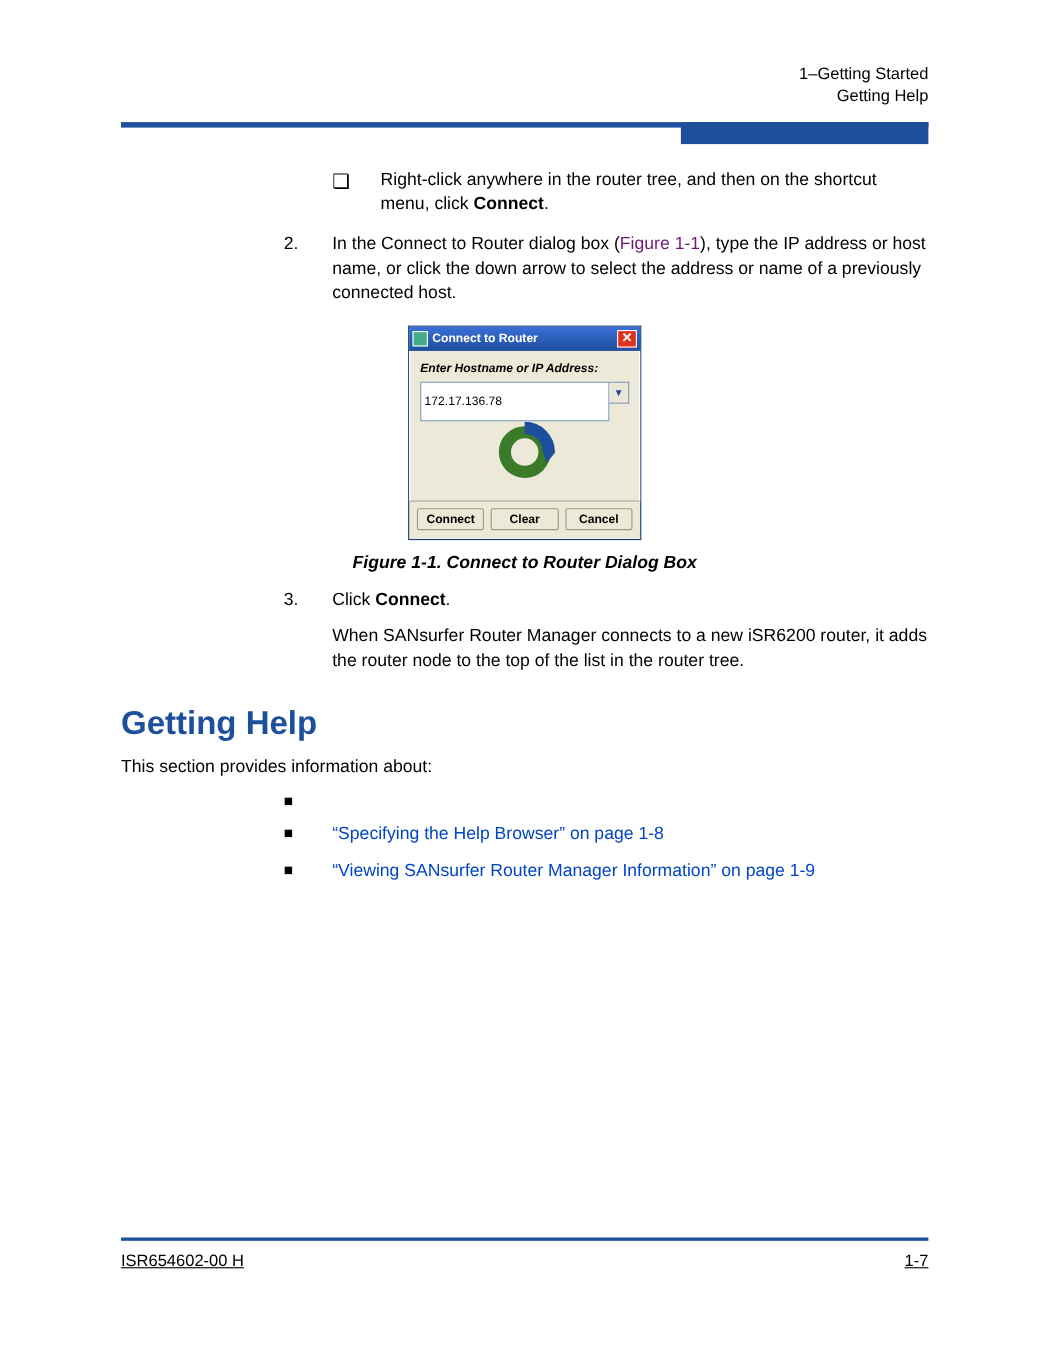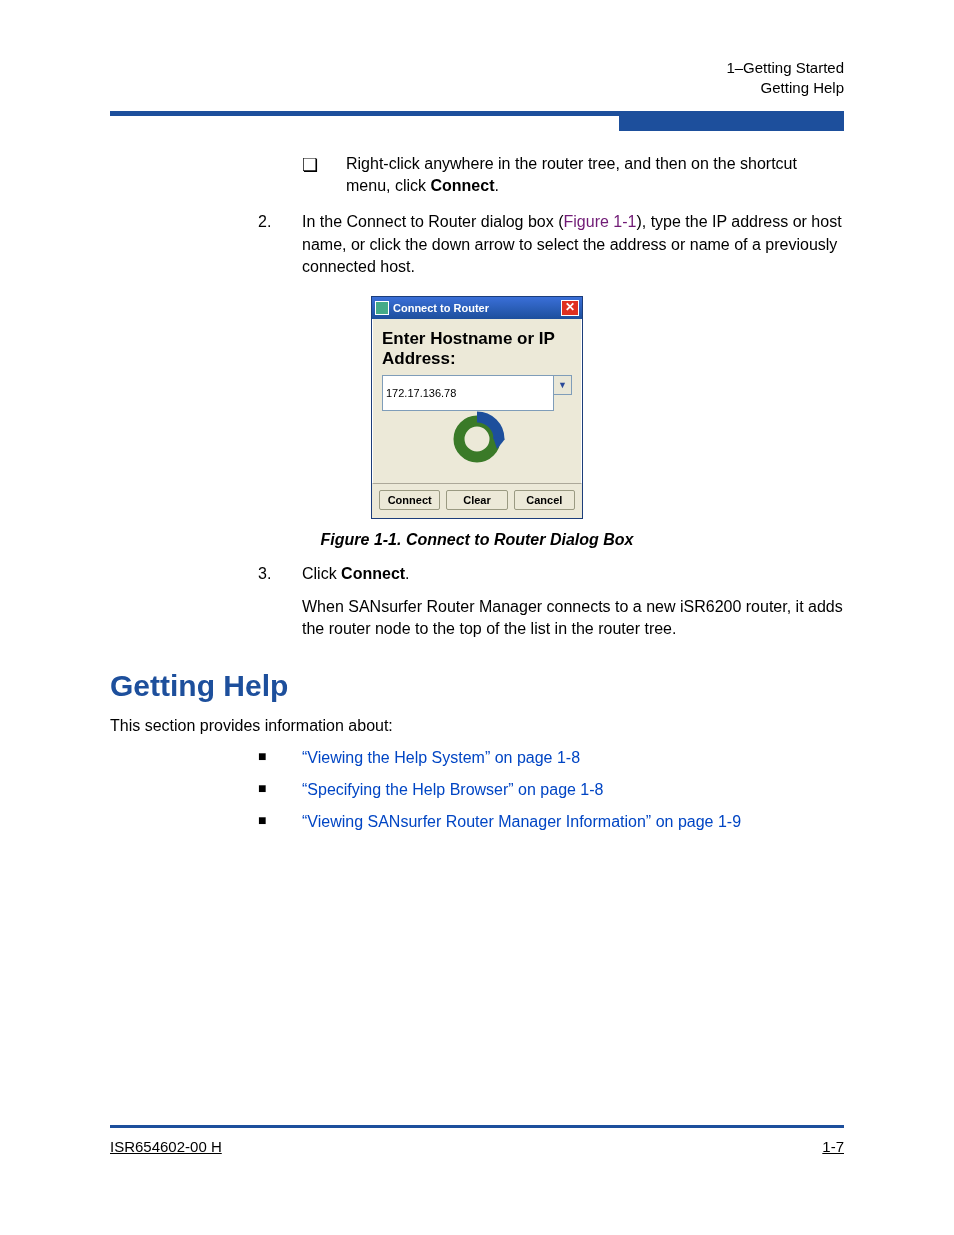--- a/index.html
+++ b/index.html
@@ -104,23 +104,24 @@
     text-align: center;
     font-weight: bold;
   }
   .dialog-body {
     padding: 10px 9px 10px 9px;
     border: 1px solid #fff;
     border-top: none;
     border-bottom: 1px solid #aca899;
   }
   .field-label {
-    font-size: 17px;
+    font-size: 11px;
     font-weight: bold;
     margin-bottom: 6px;
+    font-style: italic;
   }
   .combo {
     display: flex;
     height: 20px;
     margin-bottom: 16px;
   }
   .combo input {
     flex: 1;
     border: 1px solid #7f9db9;
     font-size: 11px;
@@ -281,21 +282,20 @@
     <div class="list-item" style="margin-left:44px;">
       <div class="txt">When SANsurfer Router Manager connects to a new iSR6200 router, it adds the router node to the top of the list in the router tree.</div>
     </div>
   </div>
 
   <h2 class="section">Getting Help</h2>
   <div class="intro-line">This section provides information about:</div>
 
   <div class="toc-item">
     <div class="bullet">■</div>
-    <div class="txt">“Viewing the Help System” on page 1-8</div>
   </div>
   <div class="toc-item">
     <div class="bullet">■</div>
     <div class="txt">“Specifying the Help Browser” on page 1-8</div>
   </div>
   <div class="toc-item">
     <div class="bullet">■</div>
     <div class="txt">“Viewing SANsurfer Router Manager Information” on page 1-9</div>
   </div>
 </div>

